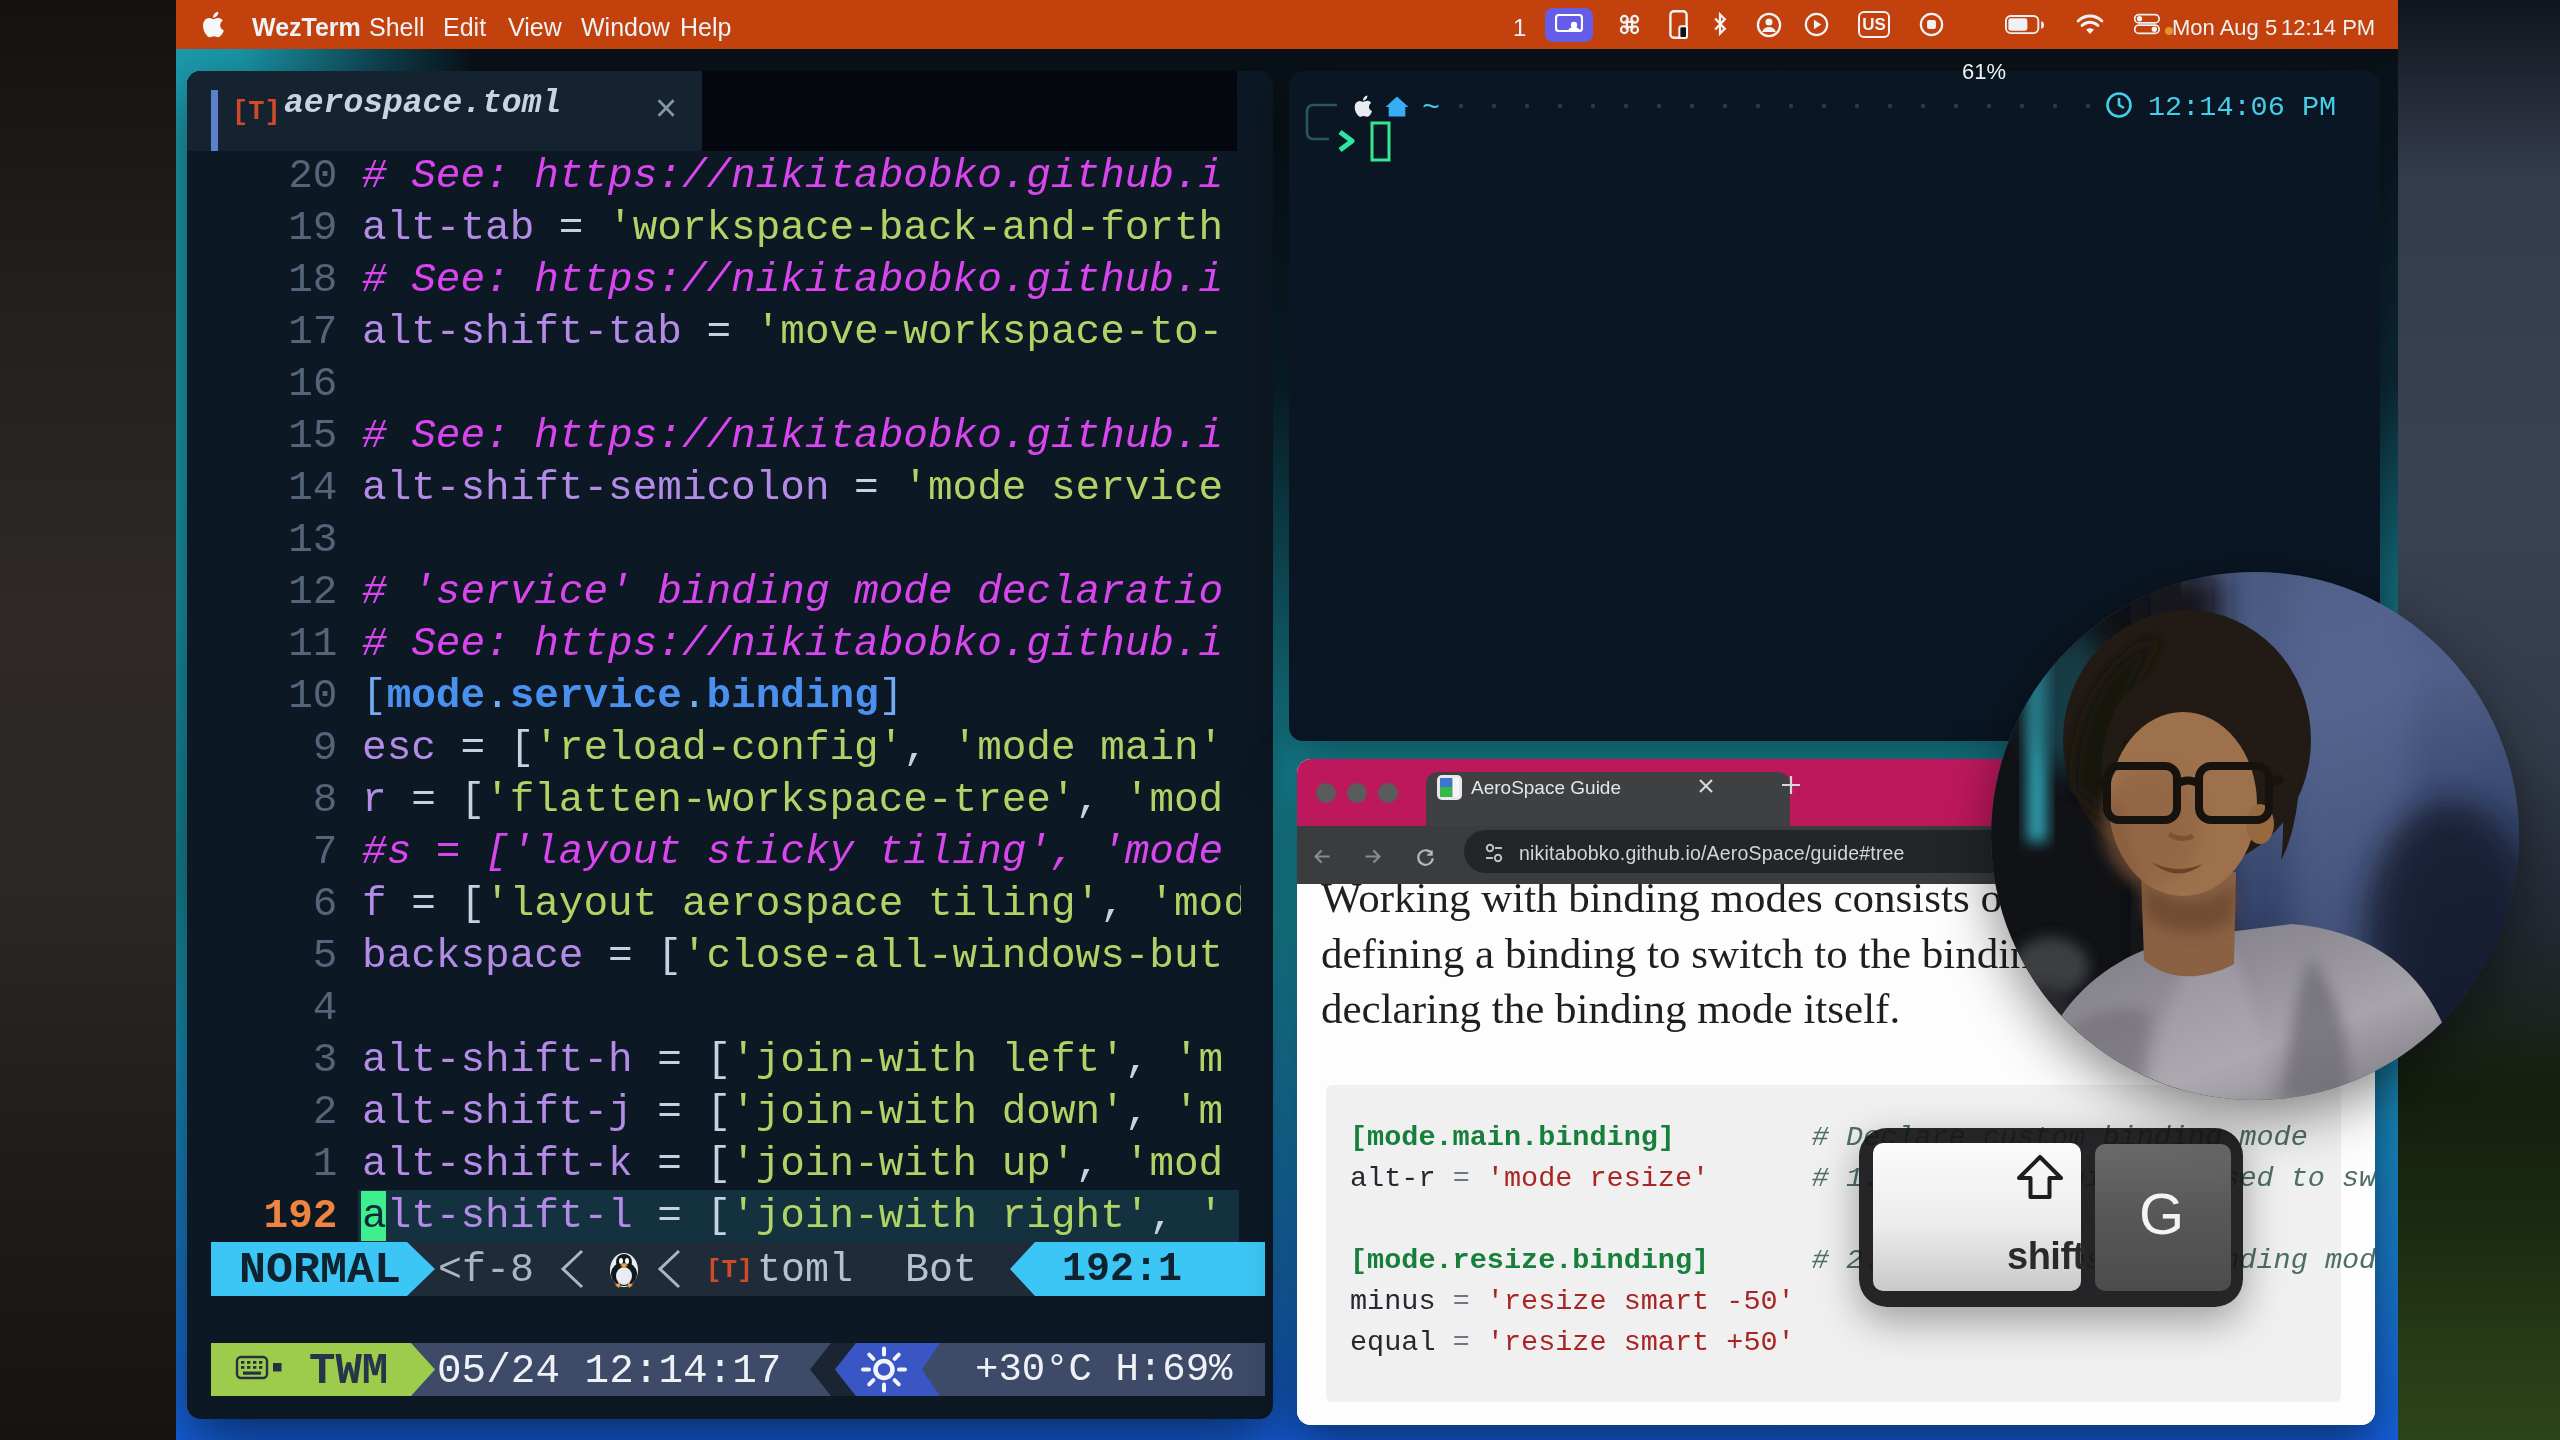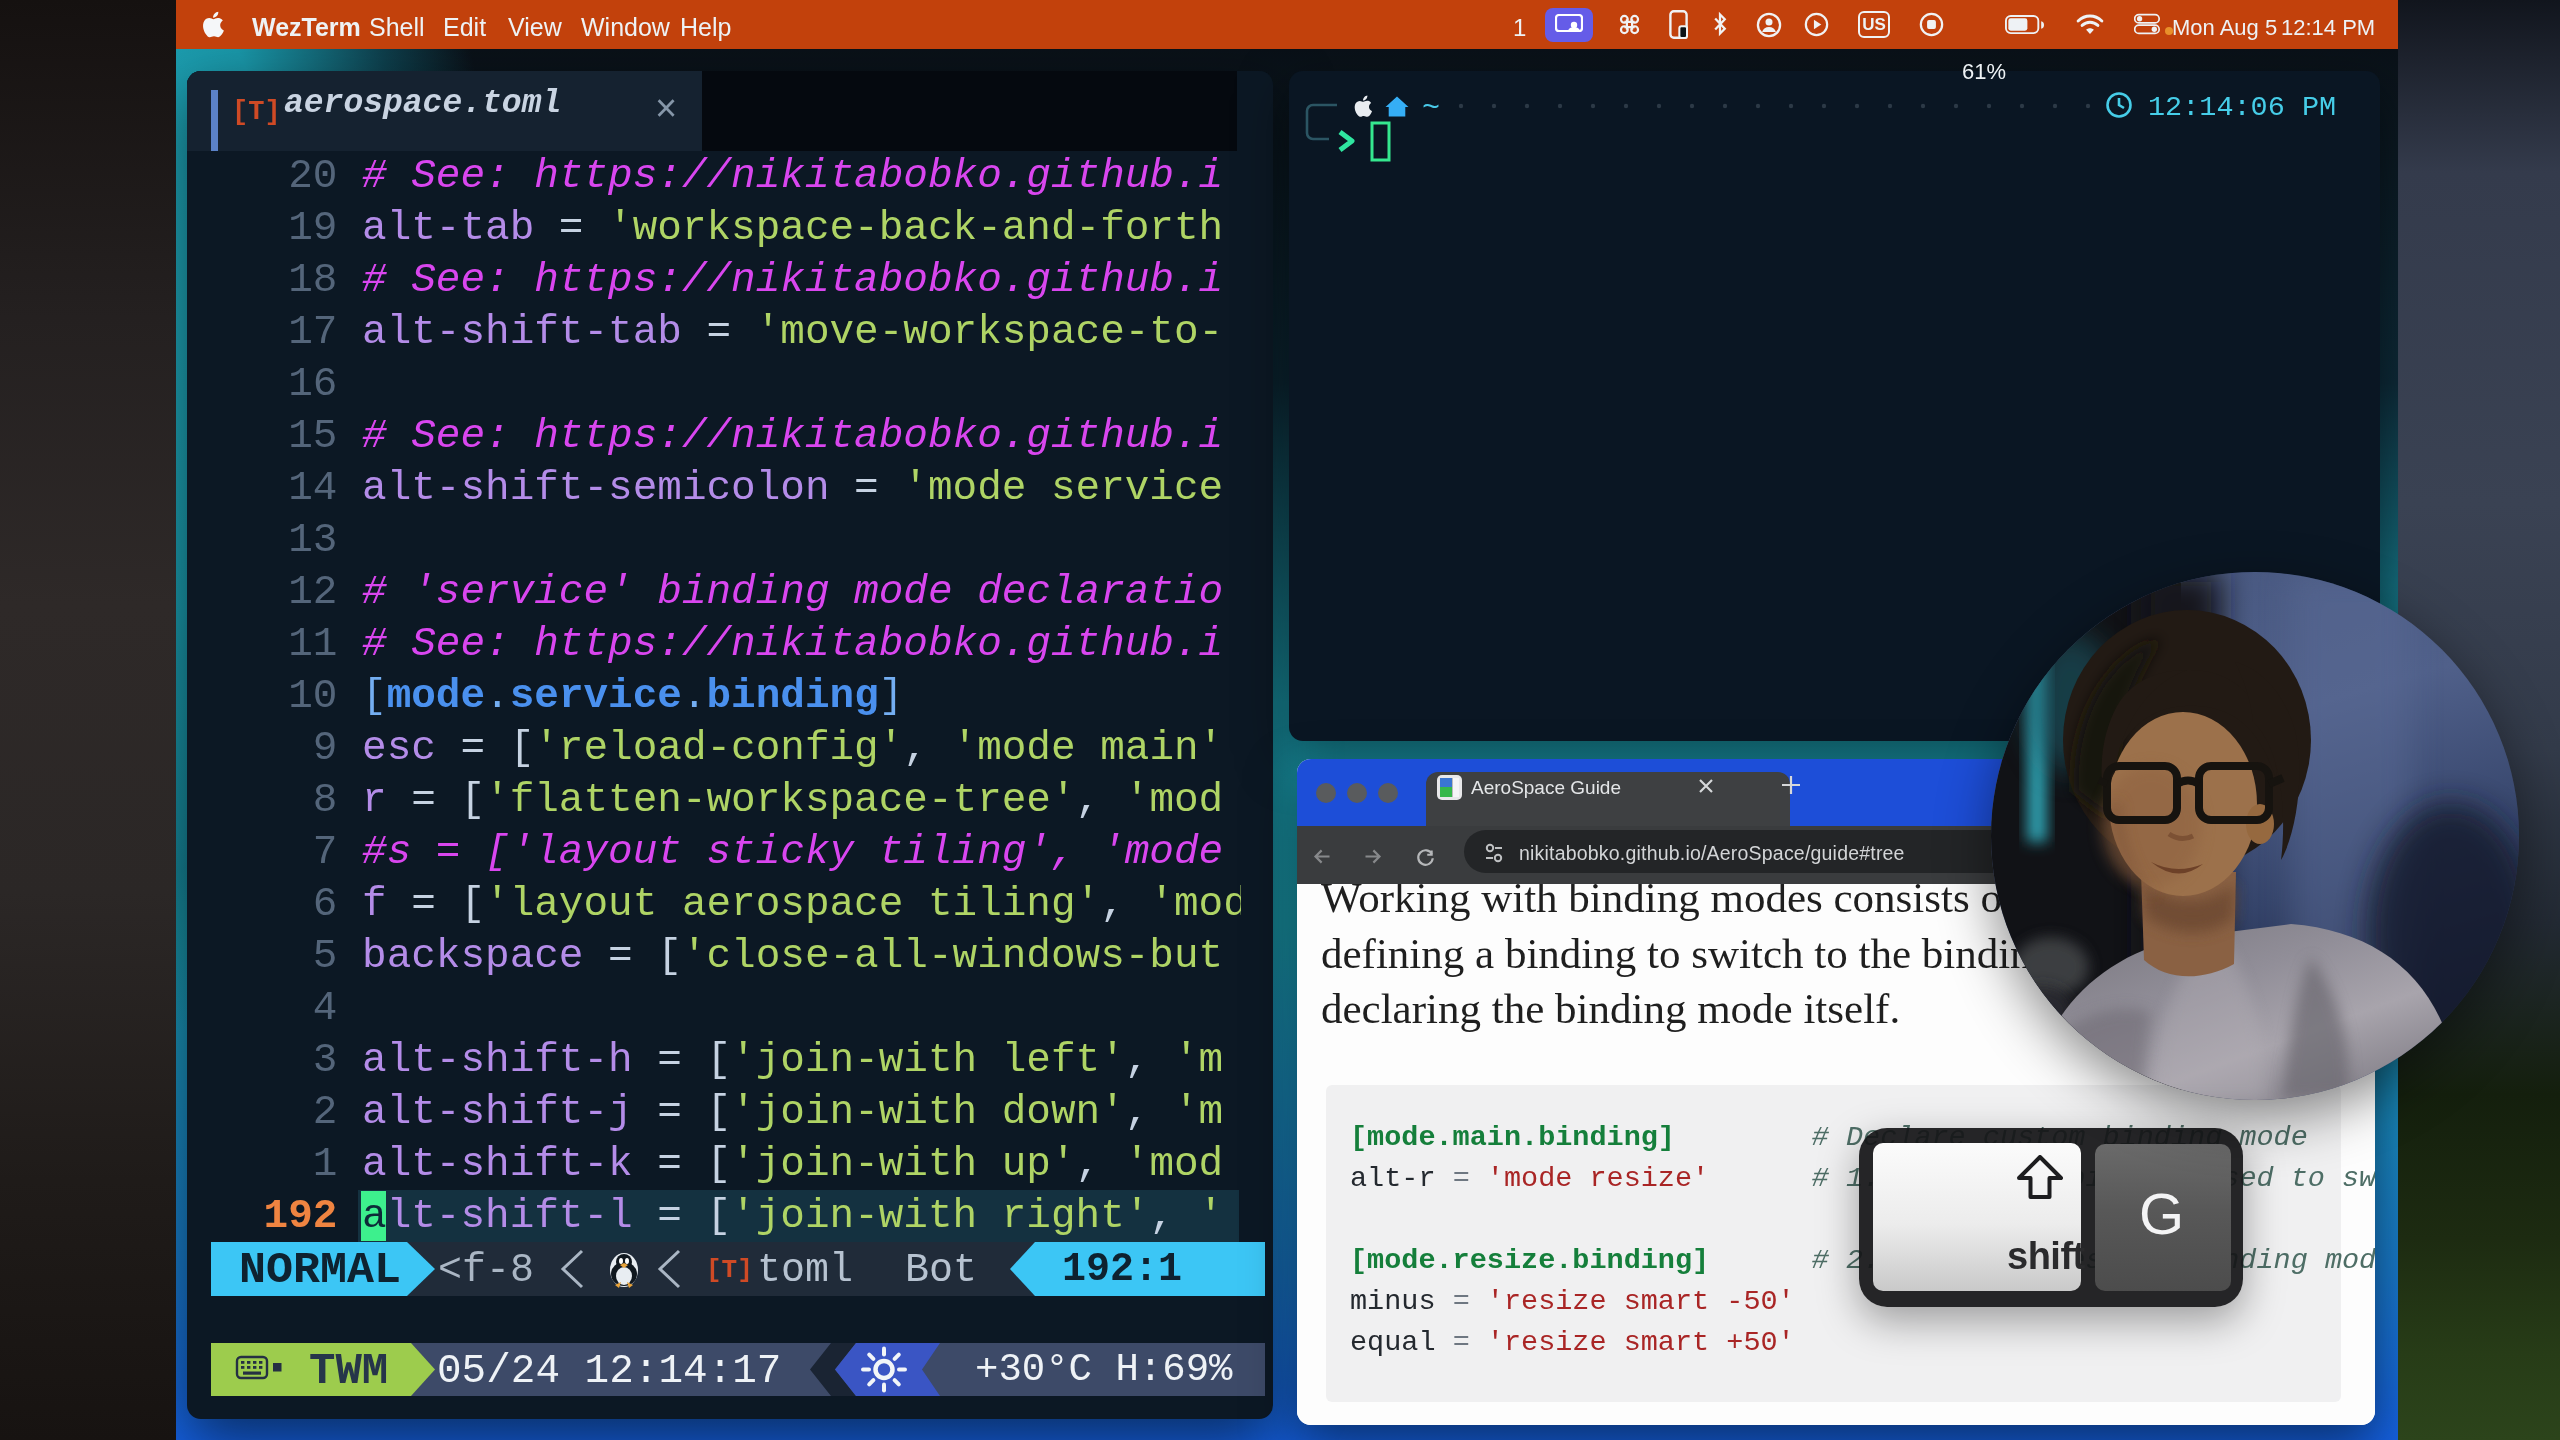--- a/index.html
+++ b/index.html
@@ -38,21 +38,21 @@
 
 #stl{position:absolute;left:24px;top:1171px;width:1054px;height:54px;background:#202b39;}
 
 #twm{position:absolute;left:24px;top:1272px;width:1054px;height:53px;background:#3a4764;}
 
 #termR{left:1113px;top:71px;width:1091px;height:670px;background:#0a1623;border-radius:14px;
   box-shadow:0 18px 50px rgba(0,0,0,.5);overflow:hidden;color:#c8d4e0;}
 
 #browser{left:1121px;top:759px;width:1078px;height:666px;border-radius:14px;overflow:hidden;
   box-shadow:0 20px 50px rgba(0,0,0,.5);background:#fdfdfd;}
-#btabs{position:absolute;left:0;top:0;width:1078px;height:67px;background:#1d4ed8;text-align:center;}
+#btabs{position:absolute;left:0;top:0;width:1078px;height:67px;background:#be185d;text-align:center;}
 #btool{position:absolute;left:0;top:67px;width:1078px;height:58px;background:#3a3c3e;padding-left:28px;}
 #bcontent{position:absolute;left:0;top:125px;width:1078px;height:541px;background:#fdfdfd;overflow:hidden;}
 .serif{font-family:"Liberation Serif",serif;}
 
 #keys{left:1859px;top:1128px;width:384px;height:179px;background:rgba(22,22,24,.93);border-radius:28px;
   box-shadow:0 14px 40px rgba(0,0,0,.35);}
 #shiftkey{position:absolute;left:14px;top:15px;width:208px;height:148px;border-radius:10px;
   background:linear-gradient(180deg,#fbfbfb 0%,#ececec 55%,#c9c9c9 100%);}
 #gkey{position:absolute;left:236px;top:16px;width:136px;height:147px;border-radius:10px;
   background:linear-gradient(180deg,#6a6a6a 0%,#585858 45%,#4c4c4c 100%);}

